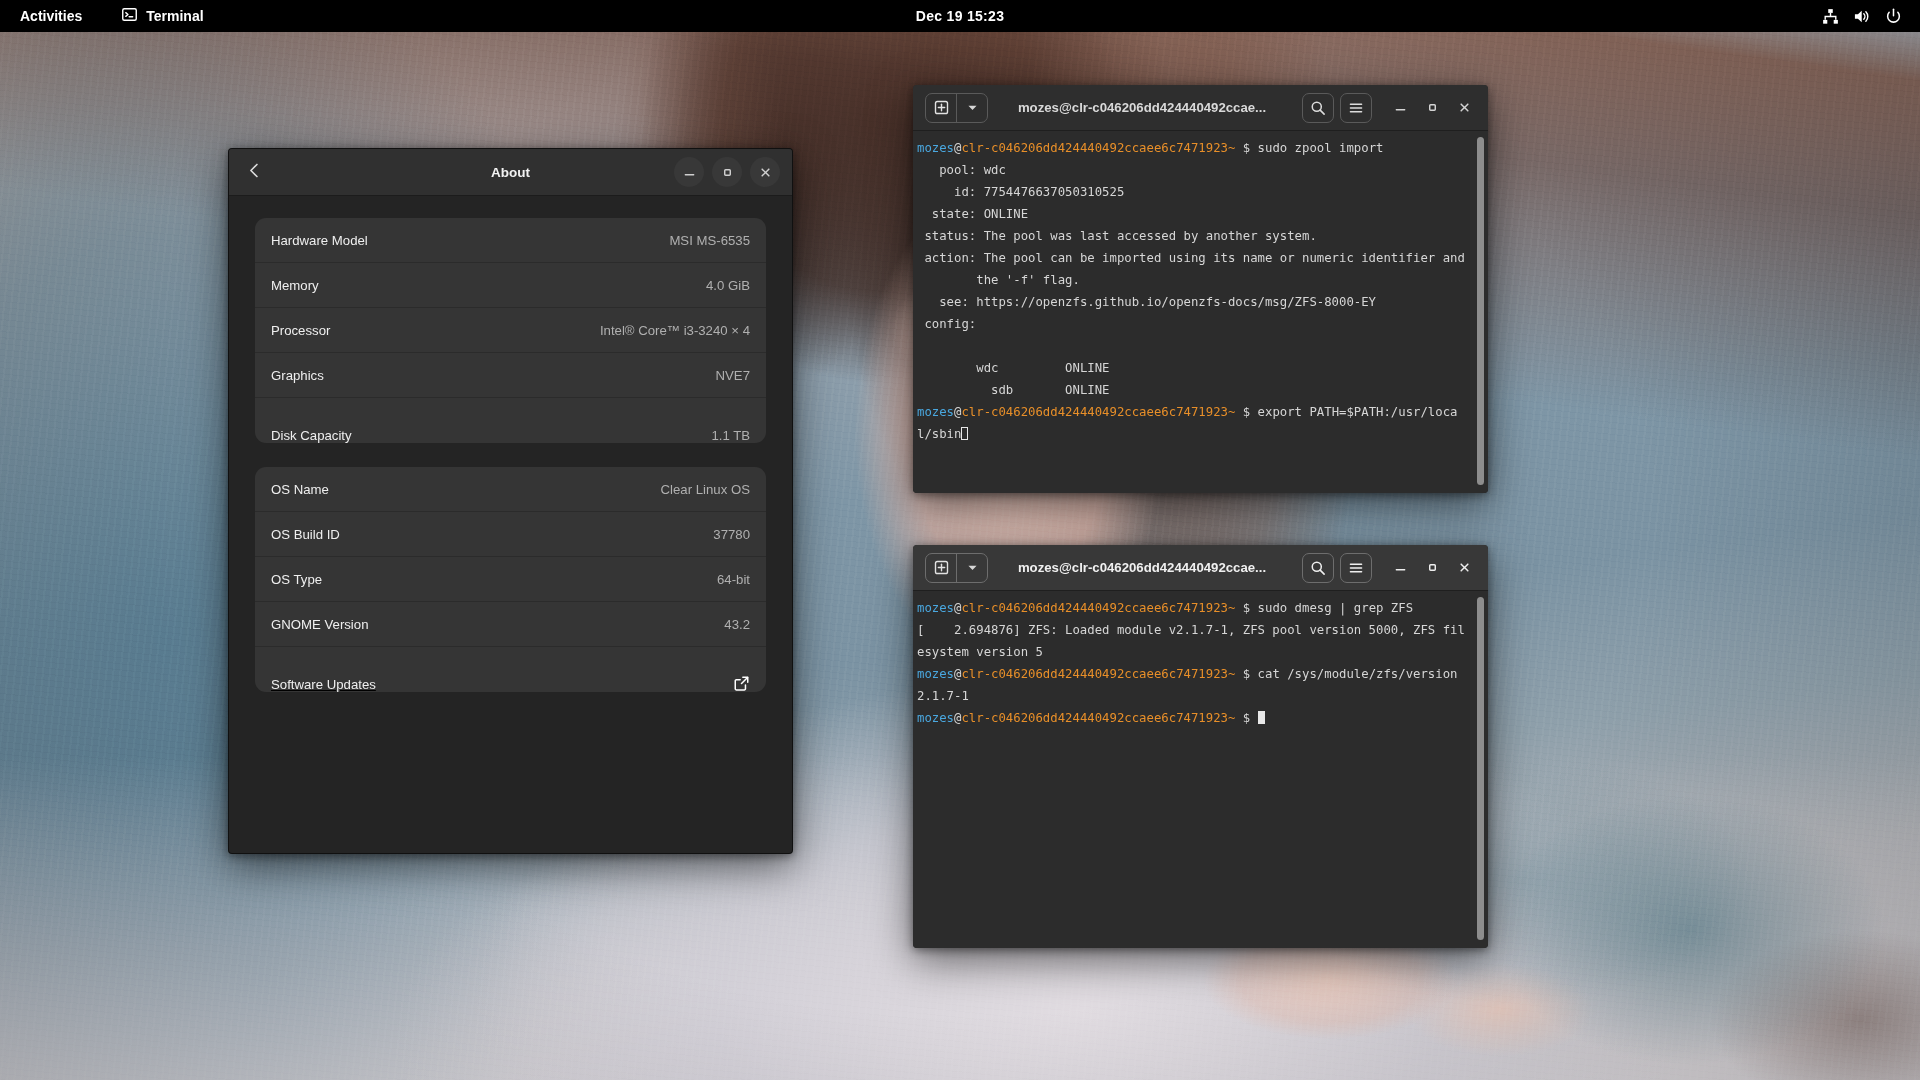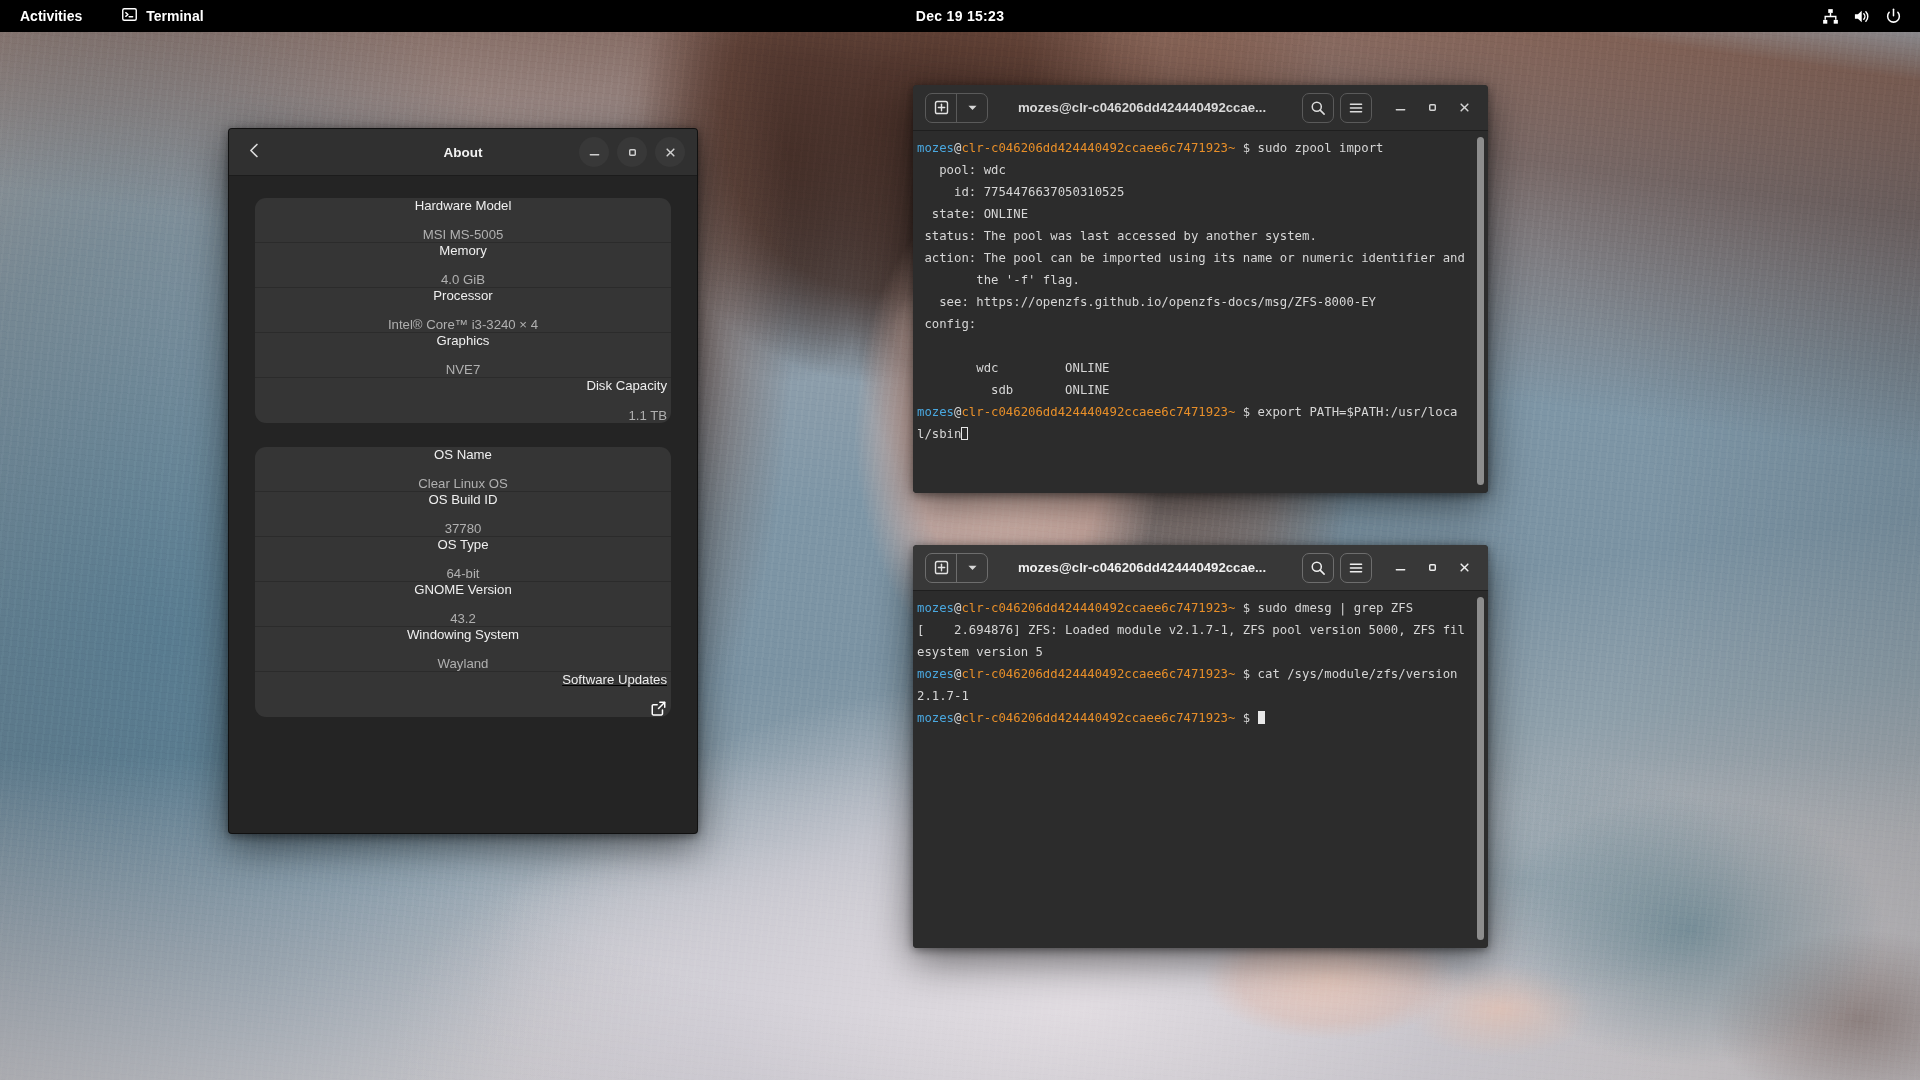--- a/index.html
+++ b/index.html
@@ -151,22 +151,22 @@
   
   .window {
     position: absolute;
     border-radius: 4px;
     box-shadow: 0 12px 42px rgba(0,0,0,.55), 0 2px 10px rgba(0,0,0,.45);
     overflow: hidden;
   }
 
   
   #about-window {
-    left: 228px; top: 128px;
-    width: 470px; height: 706px;
+    left: 228px; top: 148px;
+    width: 565px; height: 706px;
     background: #242424;
     border: 1px solid rgba(0,0,0,.55);
   }
   #about-header {
     height: 47px;
     background: #303030;
     border-bottom: 1px solid #1c1c1c;
     display: flex; align-items: center;
     position: relative;
     padding: 0 10px;
@@ -198,24 +198,23 @@
   }
   .card {
     background: #353535;
     border-radius: 11px;
     overflow: hidden;
     margin-bottom: 24px;
   }
   .row {
     height: 45px;
     display: flex; align-items: center;
-    padding: 0 4px;
+    padding: 0 16px;
     border-bottom: 1px solid #2b2b2b;
     cursor: default;
-    flex-direction: column;
   }
   .row:last-child { border-bottom: none; align-items: flex-end; }
   .row-label {
     font-size: 13.2px; color: #efefef; flex: 1;
   }
   .row-value {
     font-size: 13.2px; color: #b0b0b0; text-align: right;
     white-space: nowrap;
   }
   .row.linkrow { cursor: pointer; text-decoration: underline; }
@@ -425,21 +424,21 @@
             <line x1="10.6" y1="3.4" x2="3.4" y2="10.6" stroke="currentColor" stroke-width="1.6" stroke-linecap="round"></line>
           </svg>
         </div>
       </div>
     </div>
     <div id="about-body">
 
       <div class="card" id="hardware-card">
         <div class="row">
           <span class="row-label">Hardware Model</span>
-          <span class="row-value">MSI MS-5005</span>
+          <span class="row-value">MSI MS-6535</span>
         </div>
         <div class="row">
           <span class="row-label">Memory</span>
           <span class="row-value">4.0 GiB</span>
         </div>
         <div class="row">
           <span class="row-label">Processor</span>
           <span class="row-value">Intel® Core™ i3-3240 × 4</span>
         </div>
         <div class="row">
@@ -461,24 +460,20 @@
           <span class="row-label">OS Build ID</span>
           <span class="row-value">37780</span>
         </div>
         <div class="row">
           <span class="row-label">OS Type</span>
           <span class="row-value">64-bit</span>
         </div>
         <div class="row">
           <span class="row-label">GNOME Version</span>
           <span class="row-value">43.2</span>
-        </div>
-        <div class="row">
-          <span class="row-label">Windowing System</span>
-          <span class="row-value">Wayland</span>
         </div>
         <div class="row linkrow">
           <span class="row-label">Software Updates</span>
           <span class="ext-icon">
             <svg width="17" height="17" viewBox="0 0 18 18">
               <path d="M10.4 2.4 H15.6 V7.6" fill="none" stroke="currentColor" stroke-width="1.6" stroke-linecap="round" stroke-linejoin="round"></path>
               <line x1="15.4" y1="2.6" x2="9" y2="9" stroke="currentColor" stroke-width="1.6" stroke-linecap="round"></line>
               <path d="M13.2 10.6 V14.6 A1.2 1.2 0 0 1 12 15.8 H3.6 A1.2 1.2 0 0 1 2.4 14.6 V6.2 A1.2 1.2 0 0 1 3.6 5 H7.6" fill="none" stroke="currentColor" stroke-width="1.6" stroke-linecap="round" stroke-linejoin="round"></path>
             </svg>
           </span>

